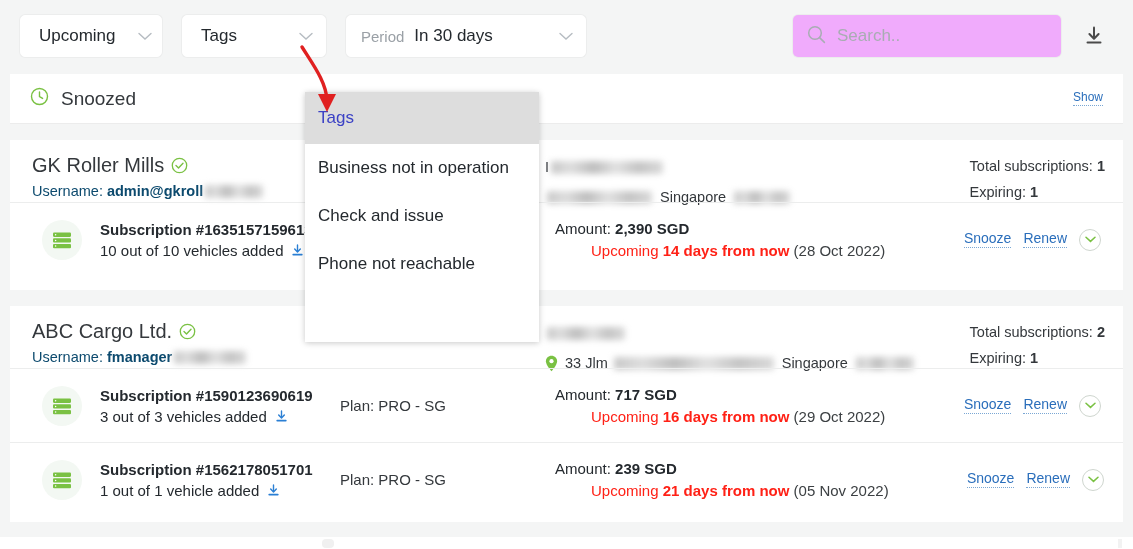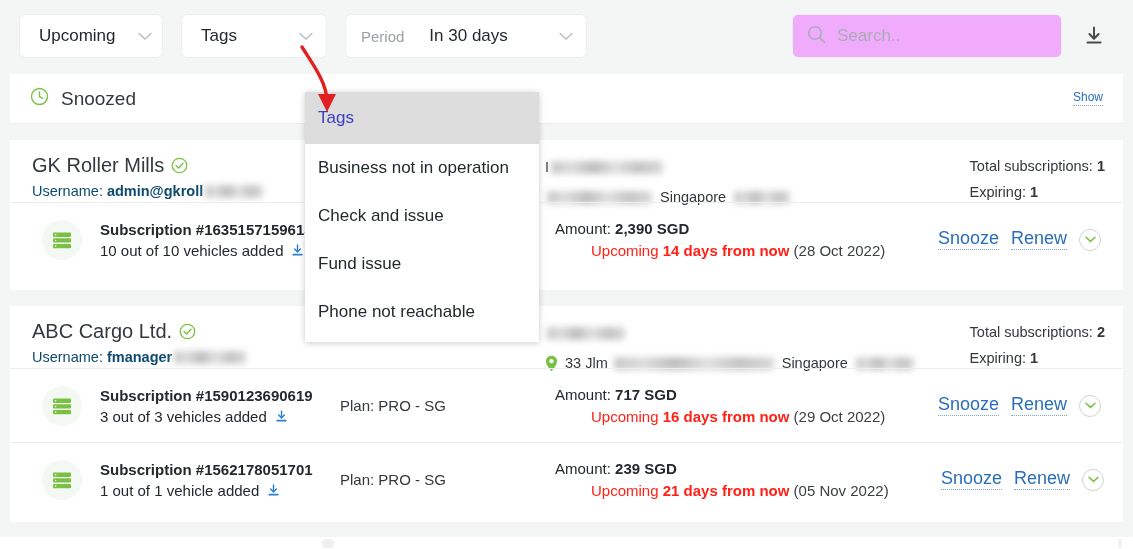--- a/index.html
+++ b/index.html
@@ -19,21 +19,21 @@
   }
   .select {
     height: 42px; background: #fff; border-radius: 5px;
     display: flex; align-items: center;
     padding: 0 12px 0 18px;
     border: 1px solid #fff;
     box-shadow: 0 0 0 1px rgba(0,0,0,0.03);
     cursor: pointer; user-select: none;
   }
   .select .lbl { font-size: 17px; color: #24292e; white-space: nowrap; }
-  .select .pre { font-size: 15px; color: #9aa0a6; margin-right: 25px; }
+  .select .pre { font-size: 15px; color: #9aa0a6; margin-right: 10px; }
   .select .chev { margin-left: auto; padding-left: 22px; display: flex; }
   .sel-upcoming { width: 142px; }
   .sel-tags { width: 144px; margin-left: 20px; }
   .sel-period { width: 240px; margin-left: 20px; padding-left: 14px; }
 
   .searchbox {
     margin-left: auto; width: 268px; height: 42px;
     background: #f0abfc; border-radius: 5px;
     display: flex; align-items: center; padding: 0 14px;
     box-shadow: 0 0 0 1px rgba(0,0,0,0.03);
@@ -51,21 +51,21 @@
 
   
   .snoozed {
     position: absolute; left: 10px; top: 74px; width: 1113px; height: 50px;
     background: #fff;
     display: flex; align-items: center; padding: 0 20px;
     border-bottom: 1px solid #ececec;
   }
   .snoozed .title { font-size: 19px; color: #34383c; margin-left: 12px; }
   .link-dotted {
-    color: #2a6ebb; font-size: 18px; cursor: pointer;
+    color: #2a6ebb; font-size: 14px; cursor: pointer;
     border-bottom: 1px dotted #7aa7d4; line-height: 1.1;
   }
   .snoozed .show { margin-left: auto; font-size: 12px; }
 
   
   .card {
     position: absolute; left: 10px; width: 1113px;
     background: #fff;
   }
   .card-1 { top: 140px; height: 150px; }
@@ -445,23 +445,20 @@
     <div class="dd-head">
       <span class="t">Tags</span>
     </div>
     <div class="dd-item">
       <span>Business not in operation</span>
     </div>
     <div class="dd-item">
       <span>Check and issue</span>
     </div>
     <div class="dd-item">
-      <span>Fund issue</span>
-    </div>
-    <div class="dd-item">
       <span>Phone not reachable</span>
     </div>
   </div>
 
   <svg class="arrow-svg" width="120" height="80" viewBox="0 0 120 80">
     <path d="M24 3 C36 22, 48 38, 49 56" stroke="#e02020" stroke-width="3.4" fill="none" stroke-linecap="round"></path>
     <path d="M40 50 L49 68 L58 50 Z" fill="#e02020"></path>
   </svg>
 
   <div class="hscroll">

